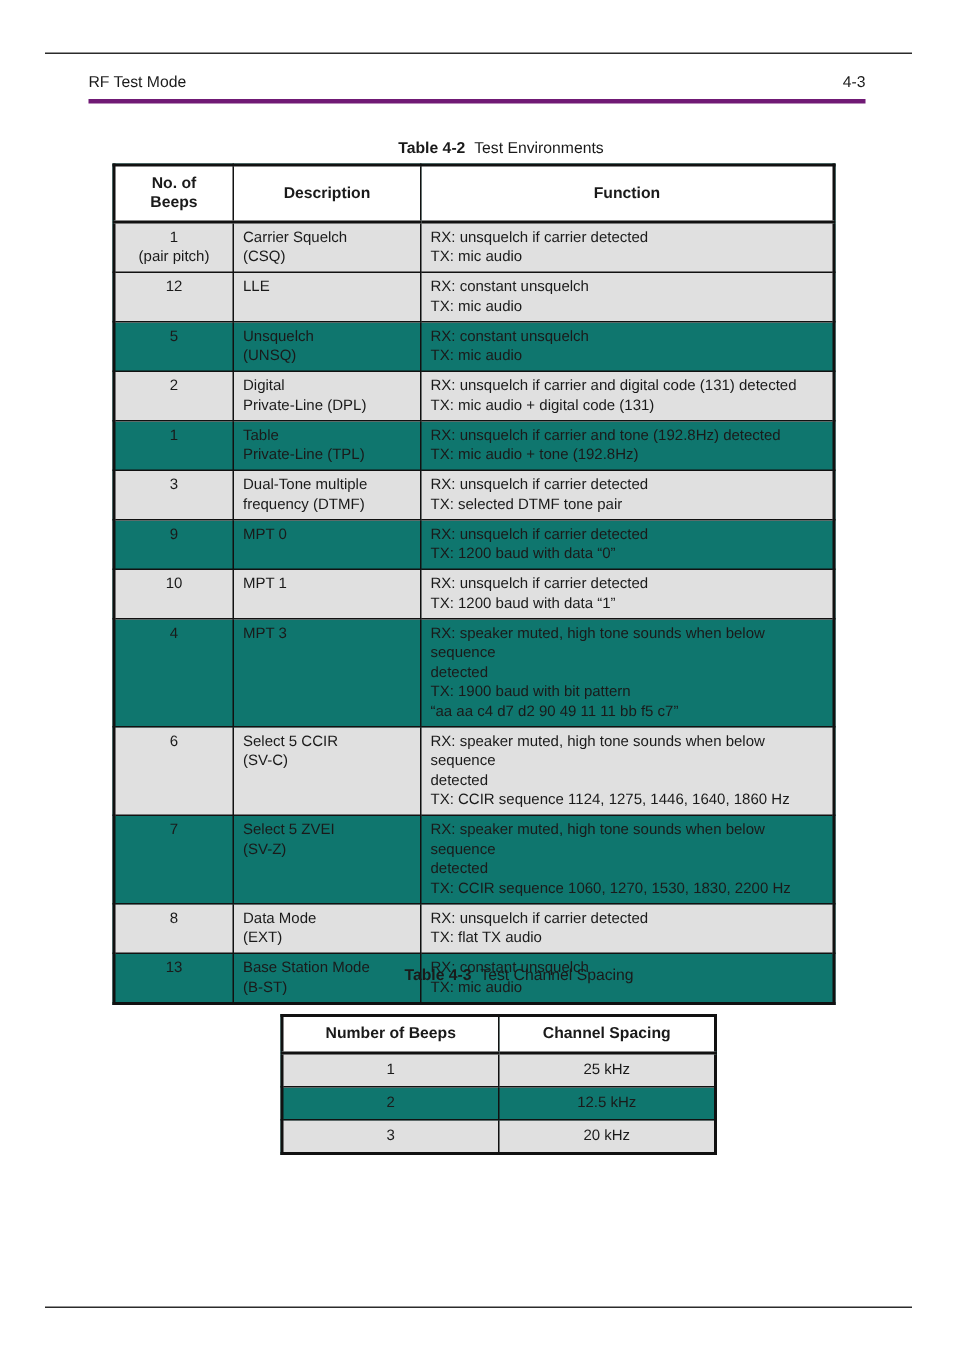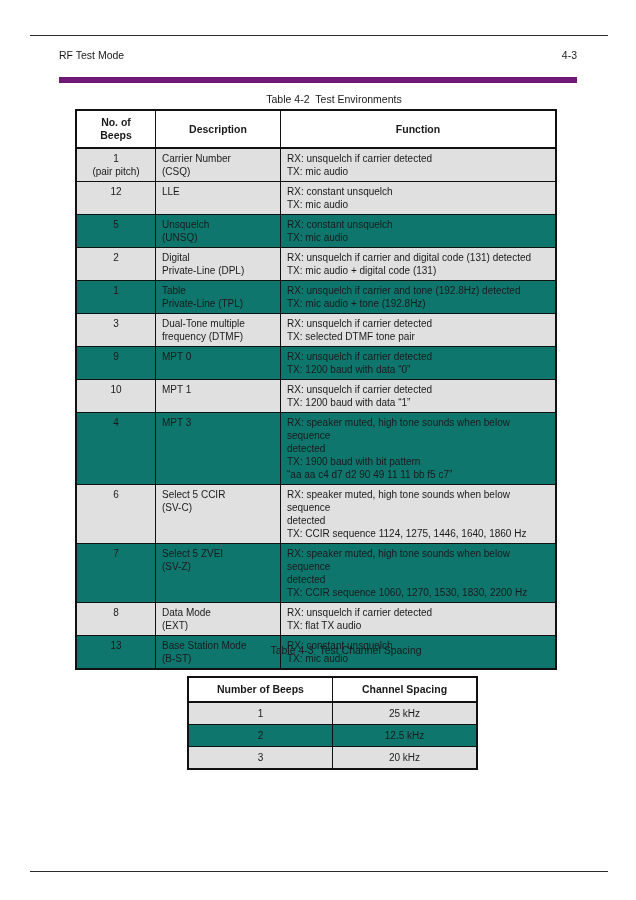--- a/index.html
+++ b/index.html
@@ -25,30 +25,30 @@
   .frame-top { top: 35px; }
   .frame-bottom { top: 871px; }
   .running-header {
     position: absolute;
     left: 59px;
     top: 49px;
     width: 518px;
     display: flex;
     justify-content: space-between;
     font-size: 10.5px;
-    padding-bottom: 16px;
-    border-bottom: 6px solid #701a75;
+    padding-bottom: 5px;
+    border-bottom: 3px solid #701a75;
   }
   .caption {
     position: absolute;
     width: 100%;
     text-align: center;
     font-size: 10.5px;
   }
-  .caption b { font-weight: normal; margin-left: 32px; }
+  .caption b { font-weight: bold; margin-left: 32px; }
   .caption-42 { top: 93px; }
   .caption-43 { top: 644px; padding-left: 12px; }
   table {
     border-collapse: collapse;
     table-layout: fixed;
     background: #0f766e;
   }
   .table-42 {
     position: absolute;
     left: 75px;
@@ -112,21 +112,21 @@
         <th>Function</th>
       </tr>
     </thead>
     <tbody id="table42-body">
         <tr class="shaded">
           <td>
             <div>1</div>
             <div>(pair pitch)</div>
           </td>
           <td>
-            <div>Carrier Number</div>
+            <div>Carrier Squelch</div>
             <div>(CSQ)</div>
           </td>
           <td>
             <div>RX: unsquelch if carrier detected</div>
             <div>TX: mic audio</div>
           </td>
         </tr>
         <tr class="shaded">
           <td>
             <div>12</div>

